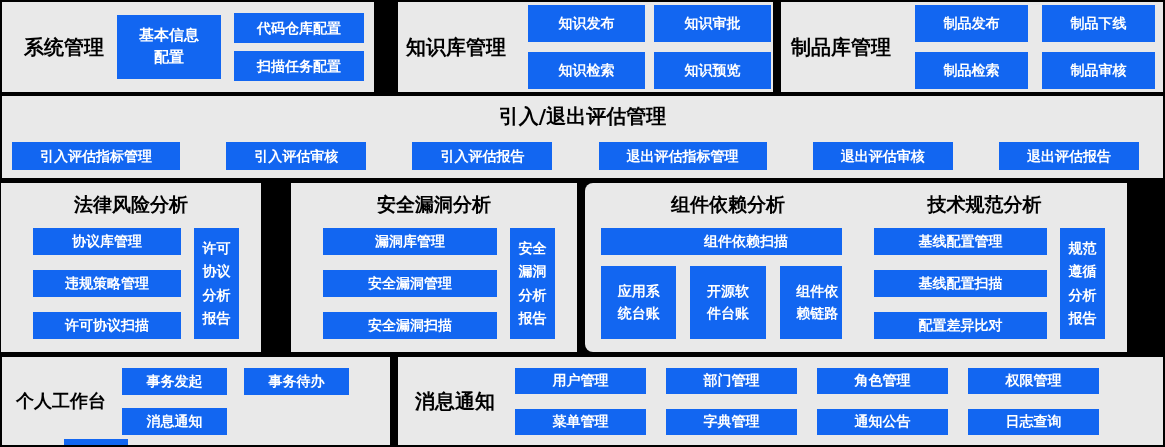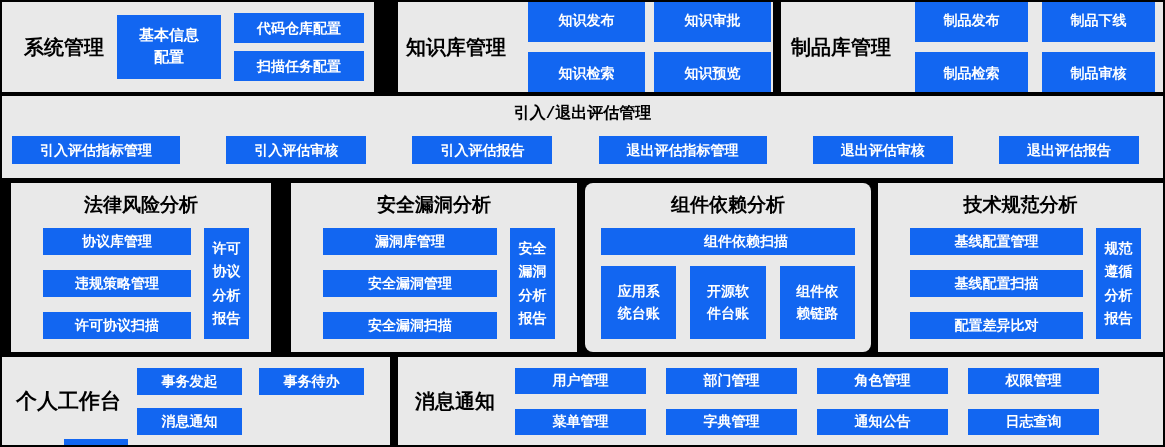--- a/index.html
+++ b/index.html
@@ -47,57 +47,57 @@
     display: flex; align-items: center; gap: 13px; padding: 0 6px 0 22px; }
   #p-system .title { font-size: 20px; }
   .btn-big { width: 104px; height: 64px; font-size: 15px; }
   .sys-col { display: flex; flex-direction: column; gap: 8px; }
   .sys-col .btn { width: 130px; height: 30px; }
 
   #p-knowledge { left: 398px; top: 2px; width: 375px; height: 90px;
     display: flex; align-items: center; gap: 22px; padding: 0 4px 0 8px; }
   #p-knowledge .title { font-size: 20px; }
   .grid-2x2 { display: grid; grid-template-columns: repeat(2, 117px); gap: 10px 9px; }
-  .grid-2x2 .btn { height: 43px; }
+  .grid-2x2 .btn { height: 37px; }
 
   #p-artifact { left: 781px; top: 2px; width: 382px; height: 90px;
     display: flex; align-items: center; gap: 24px; padding: 0 6px 0 10px; }
   #p-artifact .title { font-size: 20px; }
   #p-artifact .grid-2x2 { grid-template-columns: repeat(2, 113px); gap: 10px 14px; }
 
   
   #p-eval { left: 2px; top: 96px; width: 1161px; height: 82px;
     display: flex; flex-direction: column; }
-  #p-eval .title { font-size: 16px; text-align: center; margin-top: 7px; font-family: Liberation Mono, monospace; }
+  #p-eval .title { font-size: 20px; text-align: center; margin-top: 7px; }
   .eval-row { display: flex; justify-content: space-between;
     padding: 0 24px 0 10px; margin-top: 12px; }
   .eval-row .btn { height: 28px; padding: 0 28px; white-space: nowrap; }
 
   
   .analysis { display: flex; flex-direction: column; }
   .analysis .title { font-size: 19px; text-align: center; margin-top: 9px; }
   .analysis-body { flex: 1; display: flex; gap: 13px; padding: 10px 22px 13px 12px; }
   .analysis-main { flex: 1; display: flex; flex-direction: column; justify-content: space-between; }
   .analysis-main .btn { height: 27px; margin-left: 20px; }
   .btn-vertical { width: 45px; font-size: 14px; line-height: 1.65; }
 
-  #p-legal      { left: 11px;   top: 183px; width: 260px; height: 169px; }
+  #p-legal      { left: 1px;   top: 183px; width: 260px; height: 169px; }
   #p-security   { left: 291px; top: 183px; width: 286px; height: 169px; }
   #p-dependency { left: 585px; top: 183px; width: 286px; height: 169px; border-radius: 8px; }
-  #p-tech       { left: 878px; top: 183px; width: 285px; height: 169px; }
+  #p-tech       { left: 842px; top: 183px; width: 285px; height: 169px; }
 
   .dep-body { flex: 1; display: flex; flex-direction: column; gap: 11px; padding: 10px 16px 13px; }
   .dep-top { height: 27px; padding-left: 36px; }
   .dep-row { flex: 1; display: flex; gap: 14px; }
   .dep-row .btn { flex: 1; line-height: 1.55; }
 
   
   #p-workbench { left: 2px; top: 357px; width: 388px; height: 88px;
     display: flex; align-items: center; gap: 16px; padding: 0 10px 0 14px; }
-  #p-workbench .title { font-size: 21px; }
+  #p-workbench .title { font-size: 18px; }
   #p-workbench .grid-2x2 { grid-template-columns: repeat(2, 105px); gap: 13px 17px; }
   #p-workbench .grid-2x2 .btn { height: 27px; }
   .partial-btn { position: absolute; left: 62px; top: 82px; width: 64px; height: 10px;
     background: var(--color-button, #1266f1); border: none; cursor: pointer; }
 
   #p-platform { left: 398px; top: 357px; width: 765px; height: 88px;
     display: flex; align-items: center; gap: 20px; padding: 0 12px 0 17px; }
   #p-platform .title { font-size: 20px; }
   .grid-4x2 { display: grid; grid-template-columns: repeat(4, 131px); gap: 15px 20px; }
   .grid-4x2 .btn { height: 26px; }

